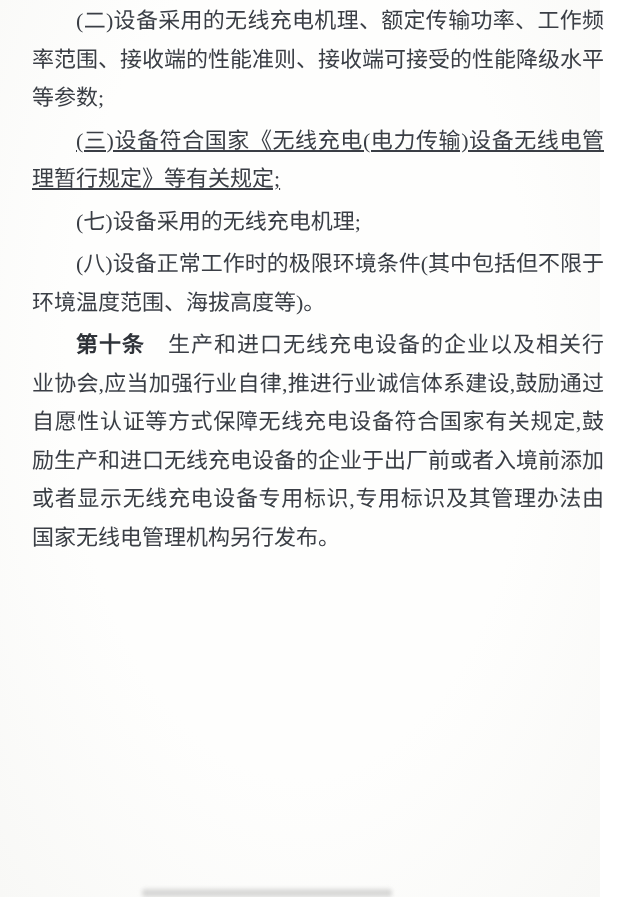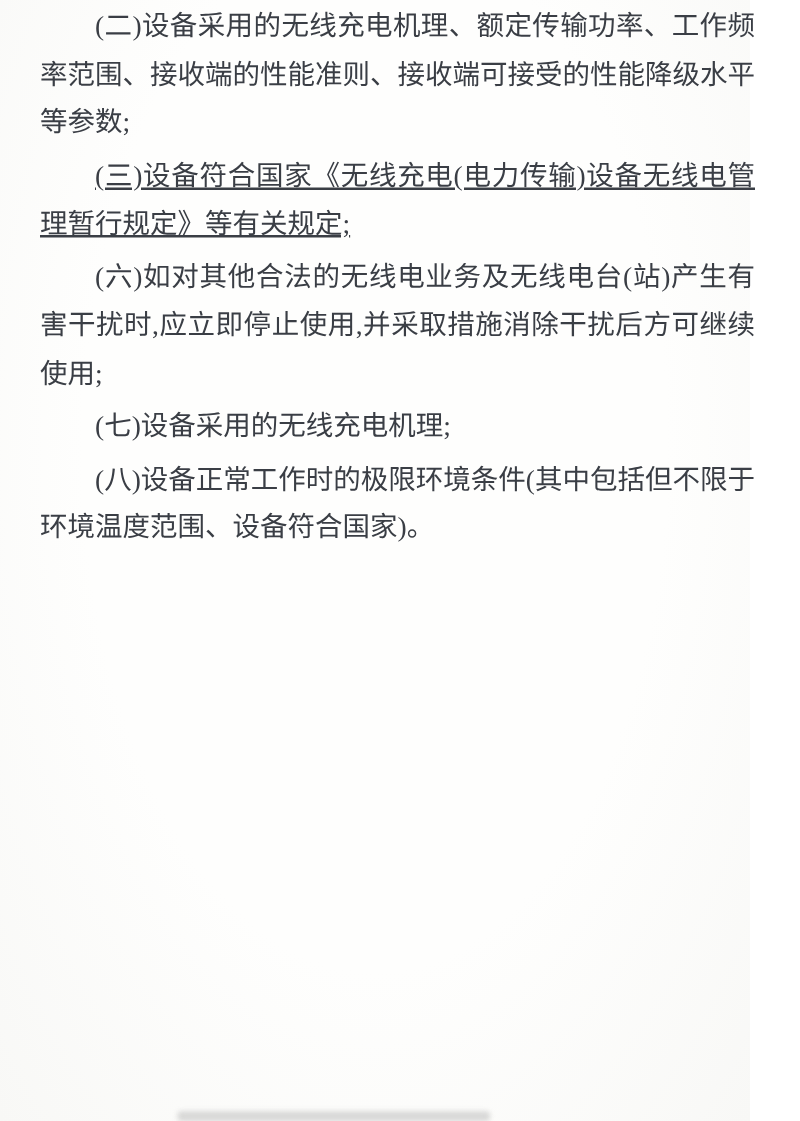--- a/index.html
+++ b/index.html
@@ -51,18 +51,18 @@
     border-radius: 3px;
   }
 </style>
 </head>
 <body>
 
 <div class="page">
   <main class="doc">
       <p class="para" style="color: rgb(58, 62, 69);">(二)设备采用的无线充电机理、额定传输功率、工作频率范围、接收端的性能准则、接收端可接受的性能降级水平等参数;</p>
       <p class="para" style="color: rgb(58, 62, 69); text-decoration: underline;">(三)设备符合国家《无线充电(电力传输)设备无线电管理暂行规定》等有关规定;</p>
-      <p class="para" style="color: rgb(58, 62, 69);">(六)如对其他合法的无线电业务及无线电台(站)产生有害干扰时,应立即停止使用,并采取措施消除干扰后方可继续使用;</p>
       <p class="para" style="color: rgb(58, 62, 69);">(七)设备采用的无线充电机理;</p>
-      <p class="para" style="color: rgb(58, 62, 69);">(八)设备正常工作时的极限环境条件(其中包括但不限于环境温度范围、设备符合国家)。</p>
+      <p class="para" style="color: rgb(58, 62, 69);">(八)设备正常工作时的极限环境条件(其中包括但不限于环境温度范围、海拔高度等)。</p>
+      <p class="para" style="color: rgb(58, 62, 69);"><b style="color: rgb(47, 51, 57);">第十条</b>　生产和进口无线充电设备的企业以及相关行业协会,应当加强行业自律,推进行业诚信体系建设,鼓励通过自愿性认证等方式保障无线充电设备符合国家有关规定,鼓励生产和进口无线充电设备的企业于出厂前或者入境前添加或者显示无线充电设备专用标识,专用标识及其管理办法由国家无线电管理机构另行发布。</p>
     </main>
   <div class="remnant"></div>
 </div>
 
 </body></html>

